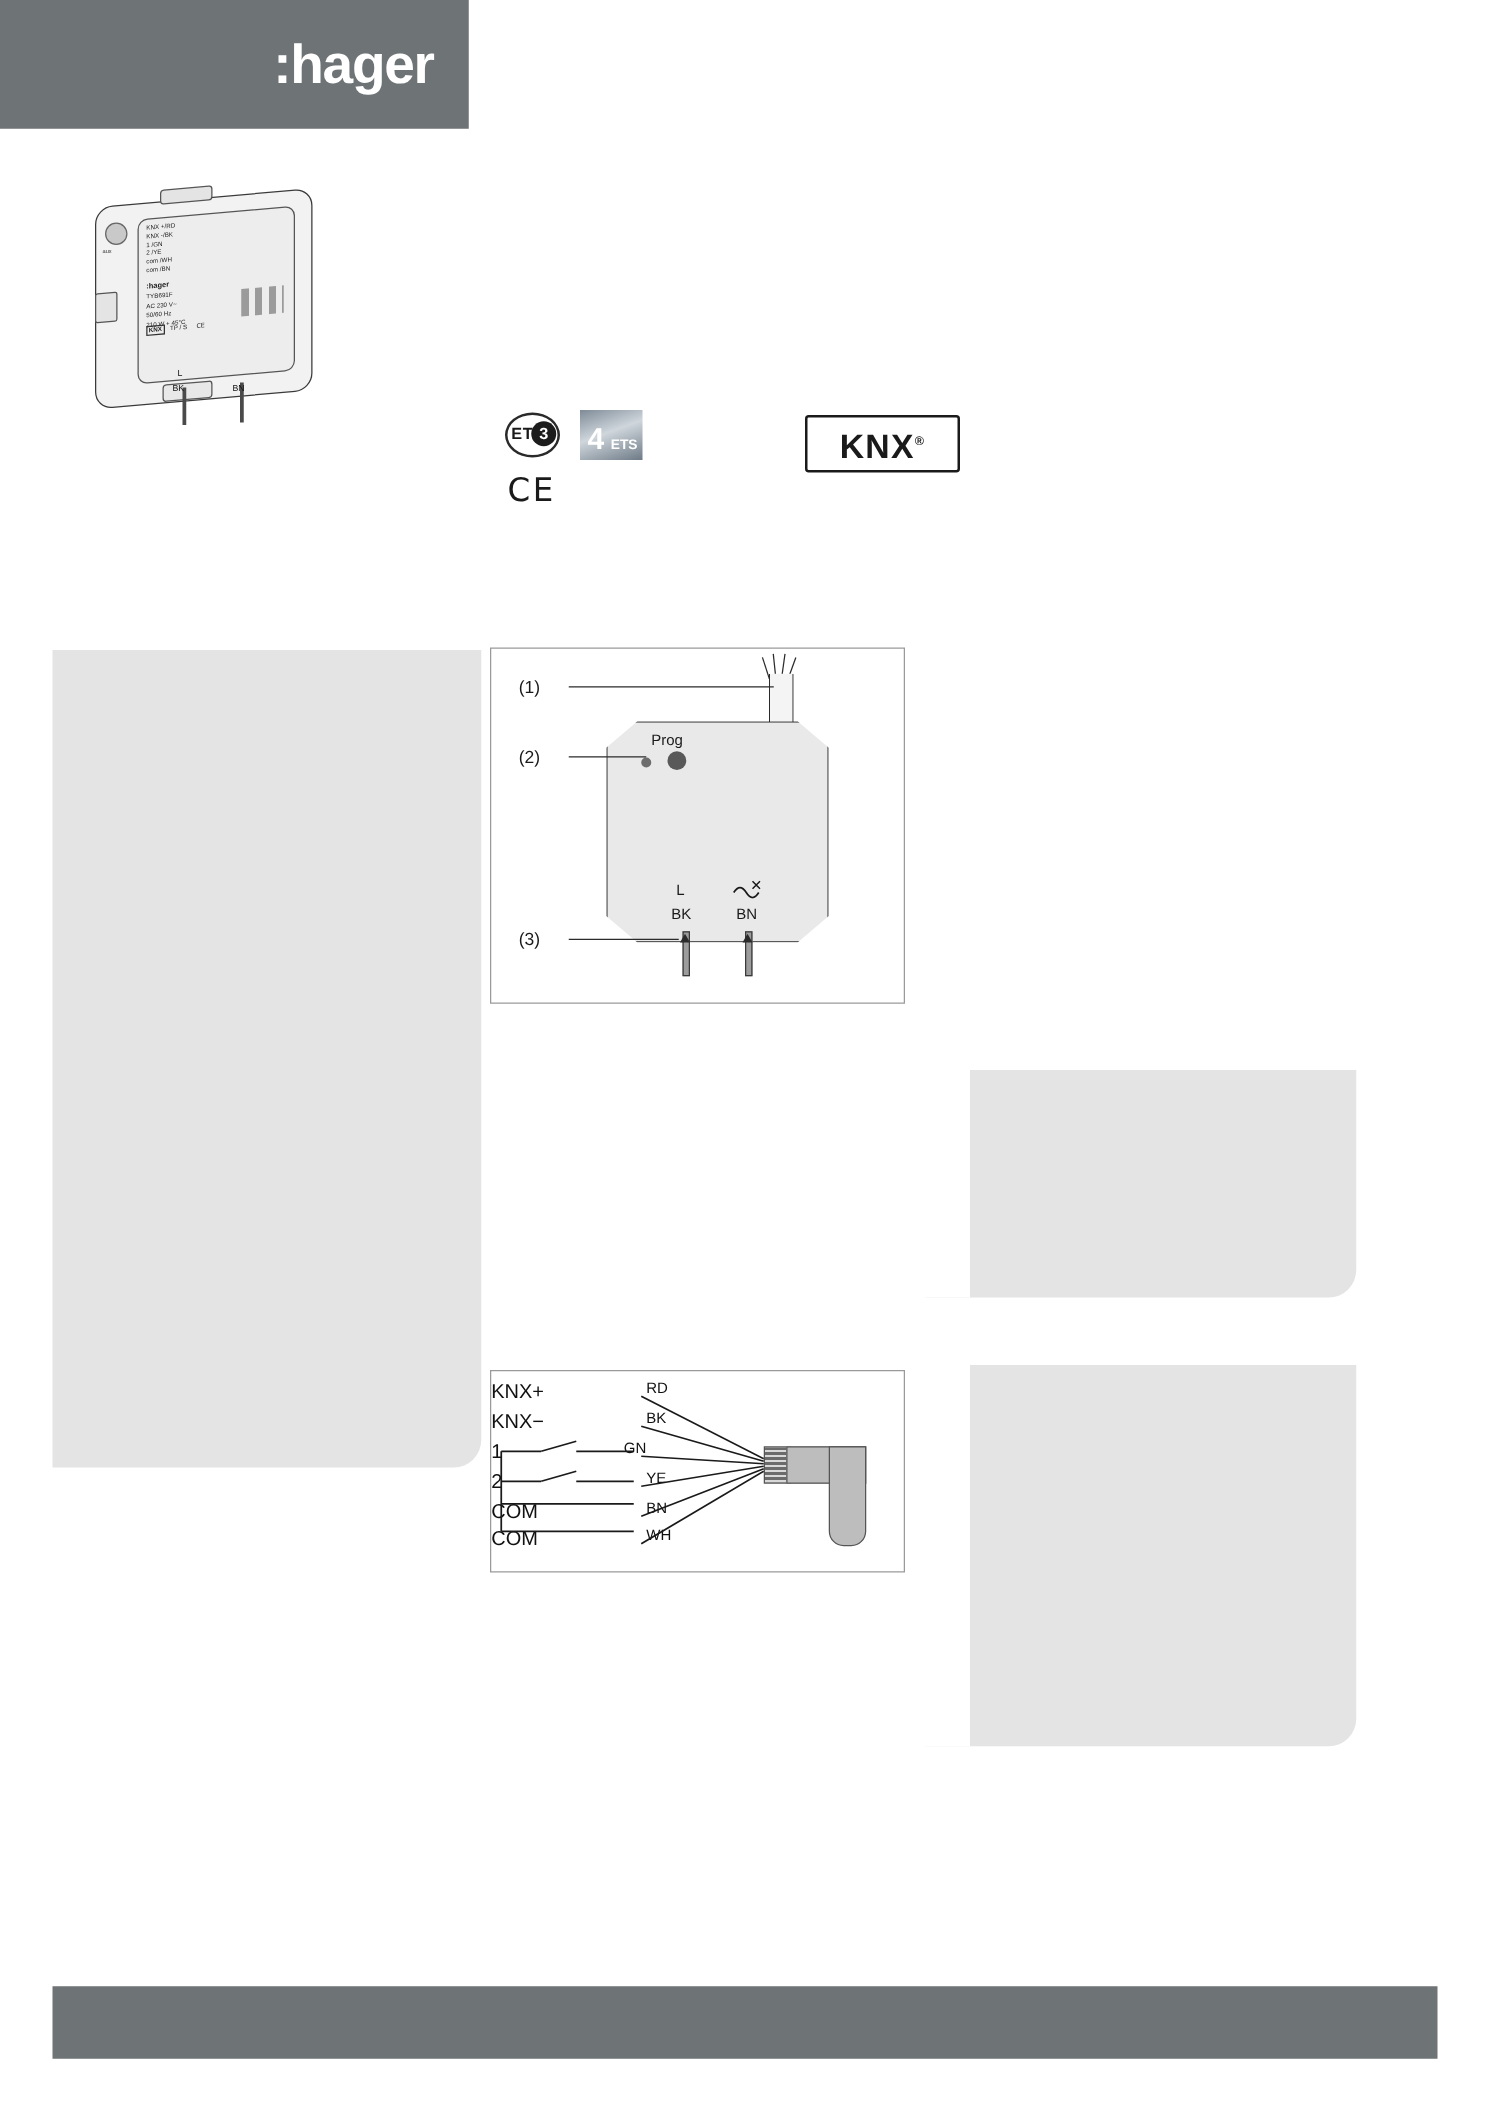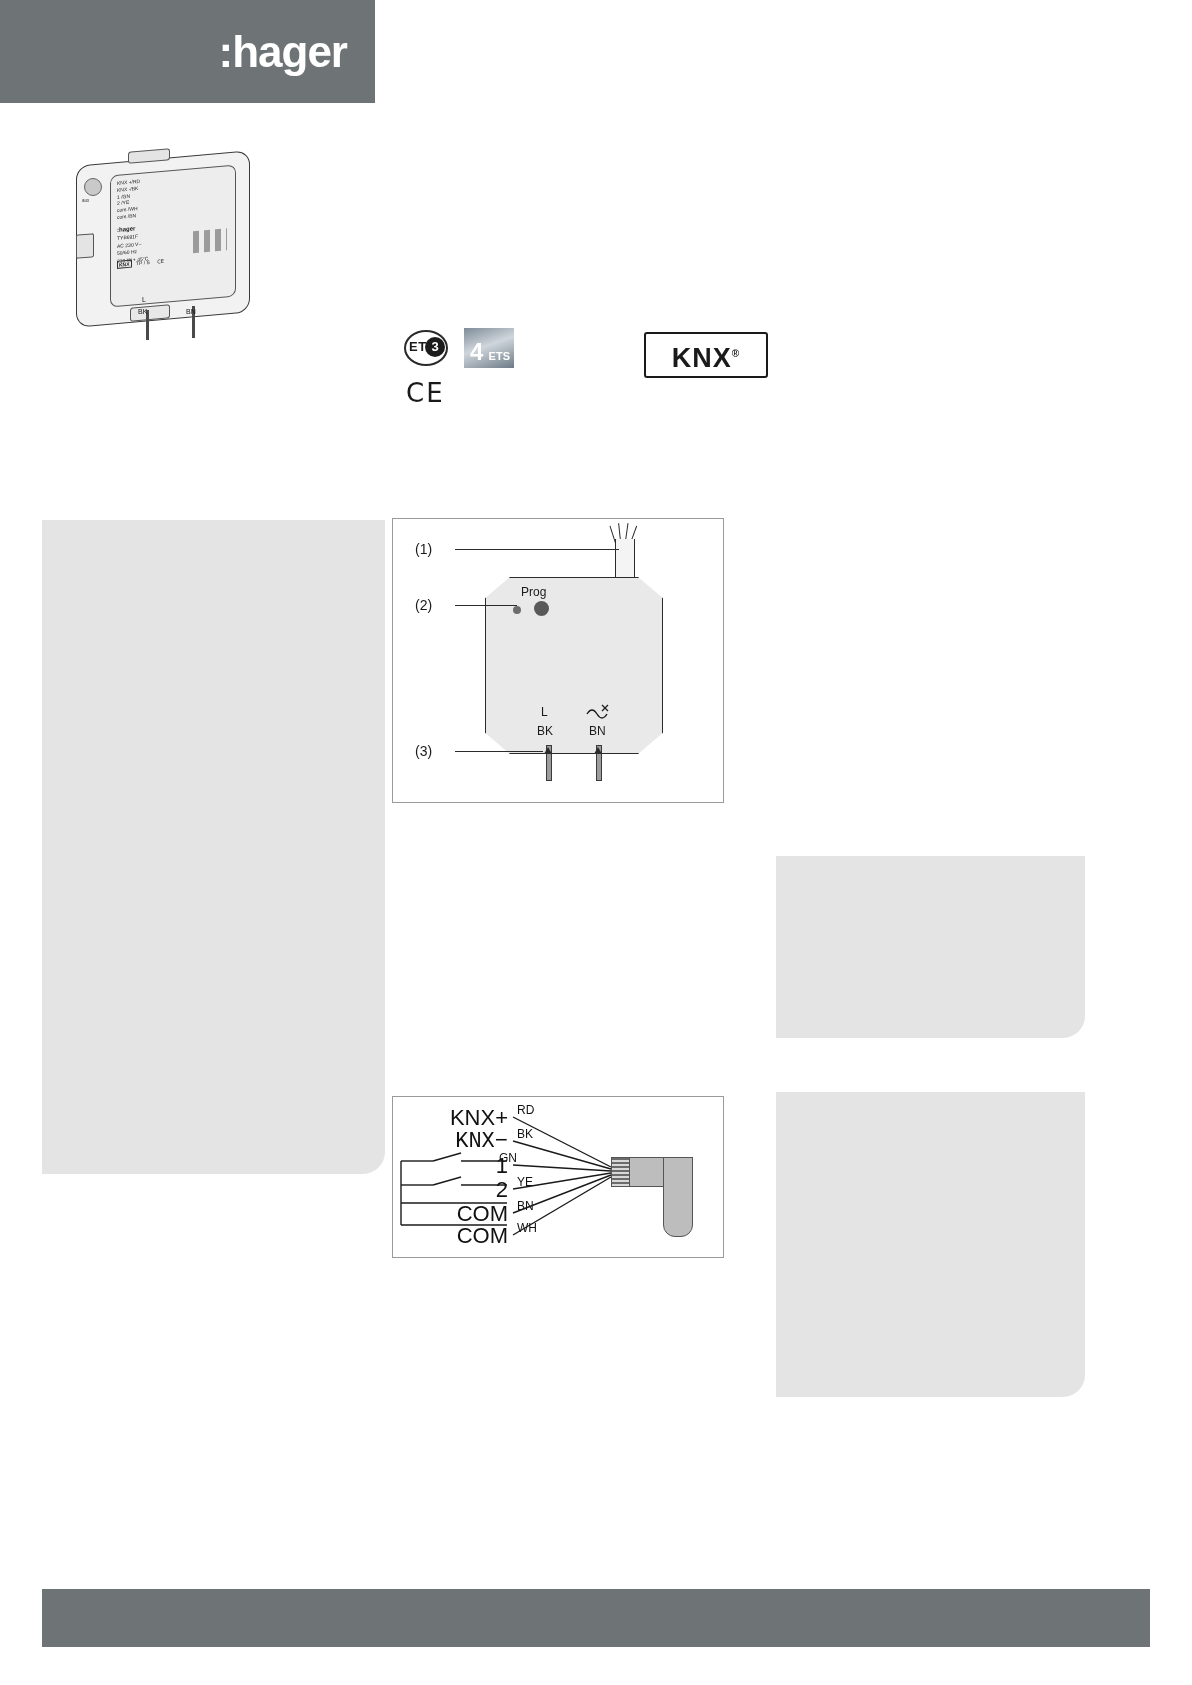--- a/index.html
+++ b/index.html
@@ -394,23 +394,22 @@
     position: absolute;
     left: 392px;
     top: 1096px;
     width: 330px;
     height: 160px;
     border: 1px solid #9a9a9a;
     background: #ffffff;
   }
   .fig-wiring .sig {
     position: absolute;
-    font-size: 22px;
+    font-size: 16px;
     color: #111;
-    text-align: right;
     width: 115px;
   }
   .fig-wiring .col {
     position: absolute;
     font-size: 12px;
     color: #111;
   }
   .fig-wiring .bundle {
     position: absolute;
     left: 218px;
@@ -556,21 +555,21 @@
   </div>
   <div class="term" style="left:200px; top:226px;">
     <div class="pin"></div>
       <div class="arrow"></div>
   </div>
 </div>
 
 <div class="fig-wiring">
 
   <div class="sig" style="left:0px; top:8px;">KNX+</div>
-  <div class="sig" style="left:0px; top:32px;font-family:Liberation Mono, monospace;">KNX−</div>
+  <div class="sig" style="left:0px; top:32px;">KNX−</div>
   <div class="sig" style="left:0px; top:56px;">1</div>
   <div class="sig" style="left:0px; top:80px;">2</div>
   <div class="sig" style="left:0px; top:104px;">COM</div>
   <div class="sig" style="left:0px; top:126px;">COM</div>
 
   <div class="col" style="left:124px; top:6px;">RD</div>
   <div class="col" style="left:124px; top:30px;">BK</div>
   <div class="col" style="left:106px; top:54px;">GN</div>
   <div class="col" style="left:124px; top:78px;">YE</div>
   <div class="col" style="left:124px; top:102px;">BN</div>

